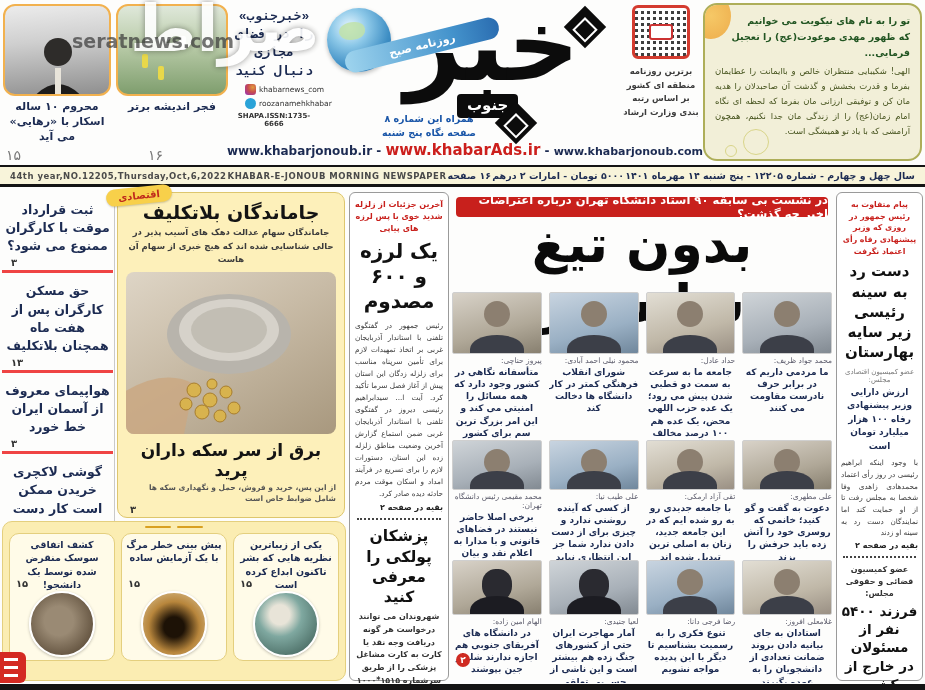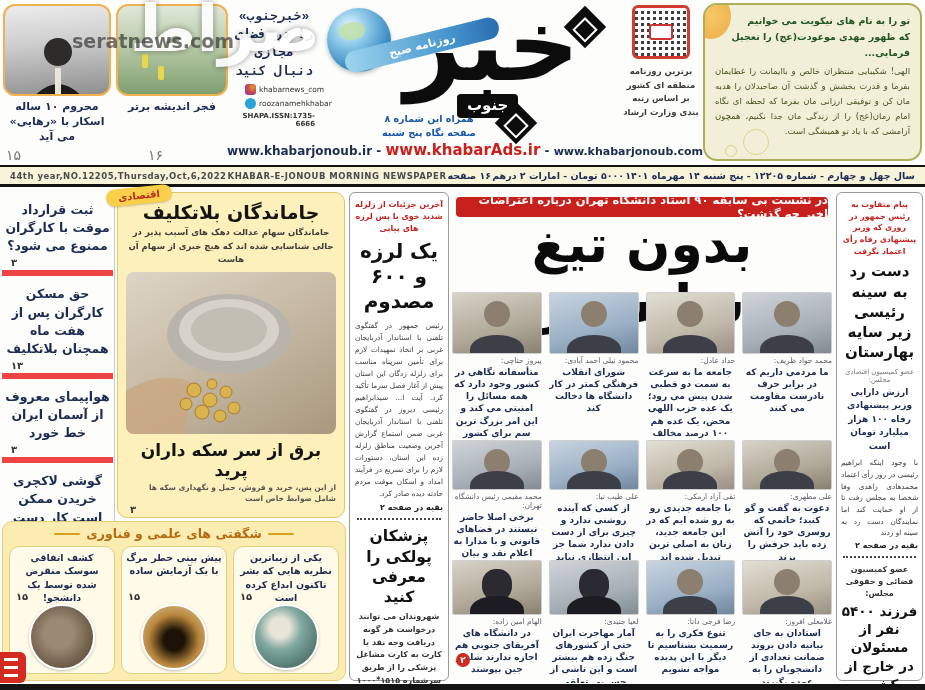--- a/index.html
+++ b/index.html
@@ -20,21 +20,21 @@
   .pitch-fig { position:absolute; background:#fff; width:6px; height:14px; border-radius:2px; }
   .pitch-fig.y { background:#e8d84a; }
 
   .social-box { position:absolute; left:233px; top:8px; width:82px; font-size:7.5px; color:#444; text-align:center; }
   .social-box .t { font-weight:bold; color:#1c2b52; font-size:13px; line-height:1.4; margin-bottom:0;font-family:Liberation Mono, monospace; }
   .social-box .row { display:flex; align-items:center; gap:3px; direction:ltr; justify-content:flex-start; margin:3px 0;padding-left:12px; }
   .sicon { width:11px; height:11px; border-radius:3px; flex:0 0 auto; }
   .sicon.ig { background:radial-gradient(circle at 70% 30%, #e09b3d, #c74c4d 45%, #962fbf); }
   .sicon.tg { background:#2aa3d8; border-radius:50%; }
   .social-box .hnd { font-size:7.5px; color:#333; }
-  .social-box .issn { margin-top:0; font-size:7px; color:#333; font-weight:bold; direction:ltr;text-align:right; }
+  .social-box .issn { margin-top:0; font-size:7px; color:#333; font-weight:bold; direction:ltr; }
 
   .masthead { position:absolute; left:315px; top:0; width:305px; height:146px; }
   .globe { position:absolute; left:12px; top:8px; width:64px; height:64px; border-radius:50%;
            background:radial-gradient(circle at 35% 30%, #e8f6ff 0%, #8cc8e8 30%, #3e8ec4 65%, #1e63a0 100%);
            box-shadow:0 2px 4px rgba(0,0,0,.25); }
   .globe::after { content:''; position:absolute; left:12px; top:14px; width:26px; height:18px;
            background:#bfe2a8; border-radius:60% 40% 55% 45%; opacity:.85; }
   .swoosh { position:absolute; left:28px; top:34px; width:158px; height:22px; border-radius:14px;
            background:linear-gradient(90deg,#9ed4ee 0%, #4493cc 70%, #2a6cb0 100%);
            transform:rotate(-14deg); color:#fff; font-weight:bold; font-size:11px;
@@ -83,21 +83,21 @@
             border-top:2px solid #141414; border-bottom:3px solid #141414;
             display:flex; direction:ltr; align-items:center; justify-content:space-between; padding:0 10px; }
   .info-bar .en { font-size:8.5px; color:#4a4a4a; letter-spacing:.5px; font-weight:bold; }
   .info-bar .fa { font-size:9.5px; color:#1c2b52; font-weight:bold; direction:rtl; }
   .vline { position:absolute; top:192px; height:489px; width:1px; background:#c9c9c9; }
   .vl1 { left:114px; } 
   .bottom-bar { position:absolute; left:0; top:684px; width:925px; height:6px; background:#141414; }
 
   
   .lsb { position:absolute; left:2px; top:192px; width:111px; }
-  .lsb .item { padding:9px 3px 2px; border-bottom:6px solid #ef4444; }
+  .lsb .item { padding:9px 3px 2px; border-bottom:3px solid #ef4444; }
   .lsb .item:last-child { border-bottom:none; }
   .lsb .ttl { text-align:center; font-size:12.5px; font-weight:bold; color:#1c2b52; line-height:1.45; }
   .lsb .pg { text-align:left; font-size:10px; font-weight:bold; color:#333; padding:2px 6px 0; }
 
   
   .eco { position:absolute; left:117px; top:192px; width:228px; height:326px;
          background:#fdf0ba; border:1.5px solid #ddc66e; border-radius:10px; padding:6px 8px; }
   .eco-tag { position:absolute; left:-12px; top:-6px; background:#f8d04a; color:#c02a1c;
          font-size:10px; font-weight:bold; padding:3px 12px; border-radius:10px;
          transform:rotate(-6deg); box-shadow:0 1px 2px rgba(0,0,0,.2); }
@@ -307,21 +307,20 @@
       </svg>
     </div>
     <div class="h2">برق از سر سکه داران پرید</div>
     <div class="s2">از این پس، خرید و فروش، حمل و نگهداری سکه ها شامل ضوابط خاص است</div>
     <div class="pg">۳</div>
   </div>
 
   <div class="sci">
     <div class="sci-head">
       <span class="dash"></span>
-      <span class="t">شگفتی های علمی و فناوری</span>
       <span class="dash"></span>
     </div>
     <div class="sci-cards">
       <div class="sci-card">
         <div class="t">یکی از زیباترین نظریه هایی که بشر تاکنون ابداع کرده است</div>
         <div class="pg">۱۵</div>
         <div class="sci-photo sp-theory"></div>
       </div>
       <div class="sci-card">
         <div class="t">پیش بینی خطر مرگ با یک آزمایش ساده</div>

